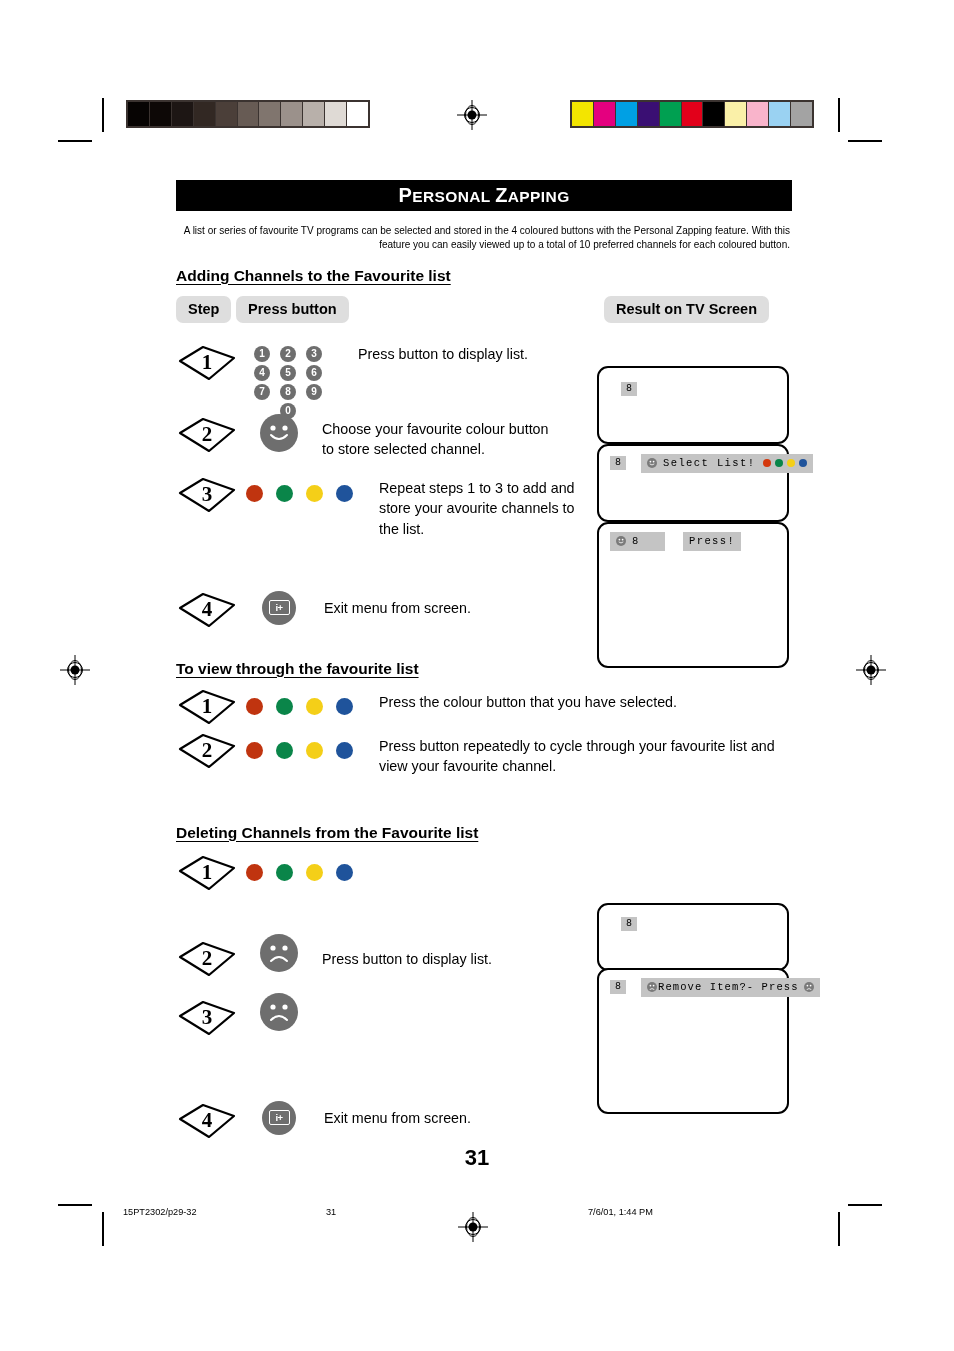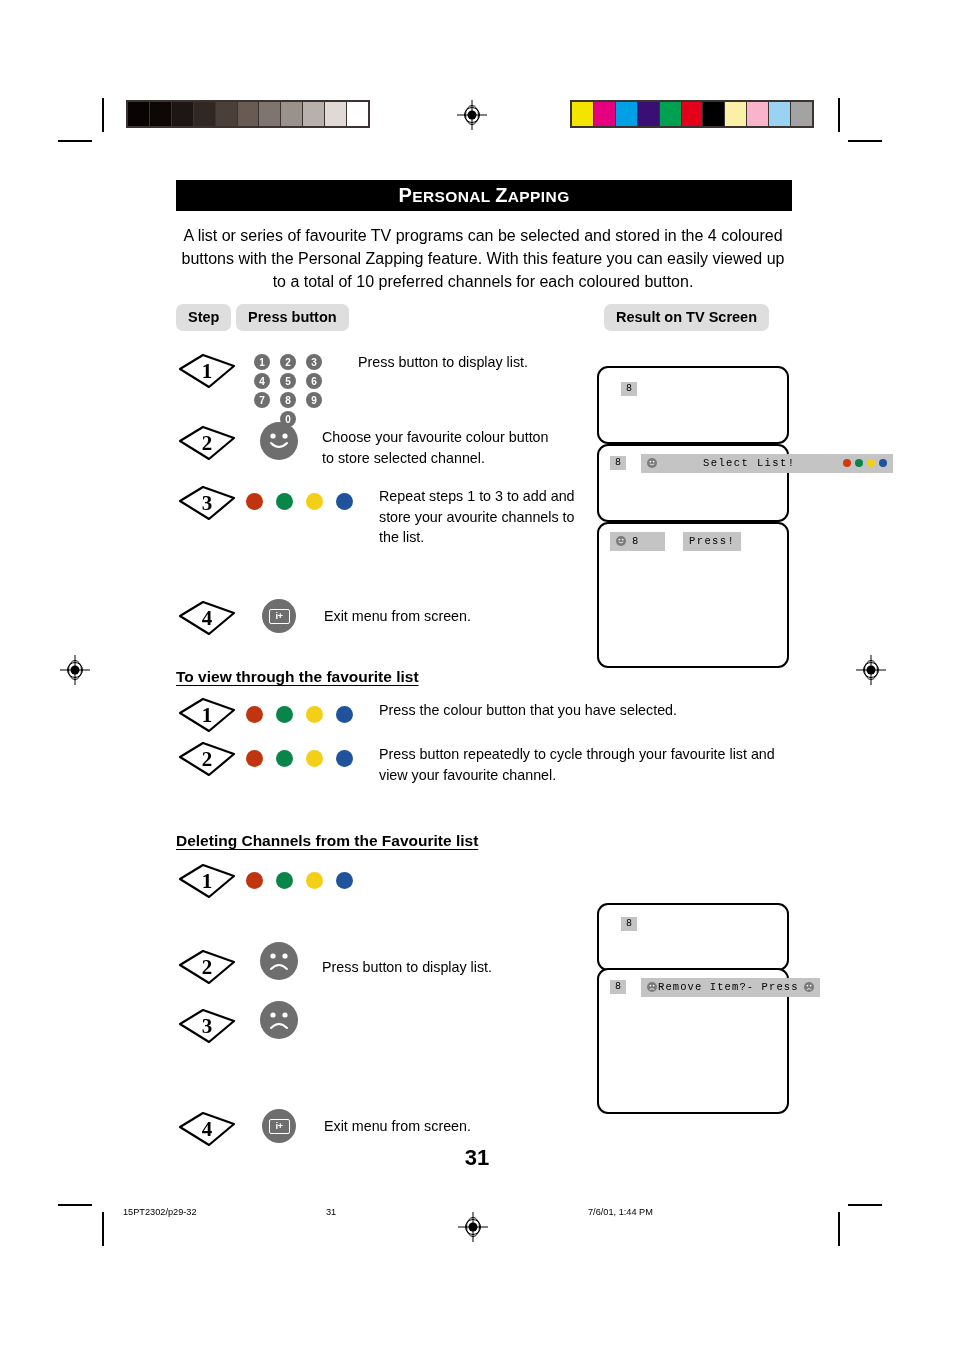--- a/index.html
+++ b/index.html
@@ -50,24 +50,24 @@
     line-height: 31px;
     text-align: center;
     font-weight: bold;
     font-size: 20px;
     letter-spacing: 0.4px;
   }
   .title-bar .sc { font-size: 15.5px; }
 
   .intro {
     margin-top: 13px;
-    font-size: 16px;
+    font-size: 10px;
     line-height: 1.44;
     width: 614px;
-    text-align: center;
+    text-align: right;
   }
 
   .section-head {
     margin-top: 14px;
     font-size: 15.5px;
     font-weight: bold;
     text-decoration: underline;
     text-underline-offset: 3px;
   }
 
@@ -319,20 +319,21 @@
 </div>
 
 <div class="page">
 
   <div class="title-bar">
     <span><span>P</span><span class="sc">ERSONAL </span><span>Z</span><span class="sc">APPING</span></span>
   </div>
 
   <div class="intro">A list or series of favourite TV programs can be selected and stored in the 4 coloured buttons with the Personal Zapping feature. With this feature you can easily viewed up to a total of 10 preferred channels for each coloured button.</div>
 
+  <div class="section-head">Adding Channels to the Favourite list</div>
 
   <div class="header-row">
     <span class="pill ph-step">Step</span>
     <span class="pill ph-press">Press button</span>
     <span class="pill ph-result">Result on TV Screen</span>
   </div>
 
   <div class="steps" style="height:312px;">
 
     <div class="row" style="left:0px; top:18px;">
@@ -554,21 +555,21 @@
 
   </div>
 </div>
 
 <div class="tv" style="left:597px; top:366px; width:192px; height:78px;">
   <span class="osd-chan" style="left:22px; top:14px;">8</span>
 </div>
 
 <div class="tv" style="left:597px; top:444px; width:192px; height:78px;">
   <span class="osd-chan" style="left:11px; top:10px;">8</span>
-  <span class="osd-bar" style="left:42px; top:8px;gap:40px;">
+  <span class="osd-bar" style="left:42px; top:8px;">
     <span class="osd-face">
       <svg width="10" height="10" viewBox="0 0 10 10">
         <circle cx="3.4" cy="3.6" r="0.85" fill="#fff"></circle>
         <circle cx="6.6" cy="3.6" r="0.85" fill="#fff"></circle>
         <path d="M2.7 5.9 Q5 8 7.3 5.9" fill="none" stroke="#fff" stroke-width="0.8"></path>
       </svg>
     </span>
     <span style="margin-left:6px;">Select List!</span>
     <span class="osd-dots">
       <i style="background:#d4380d"></i>

